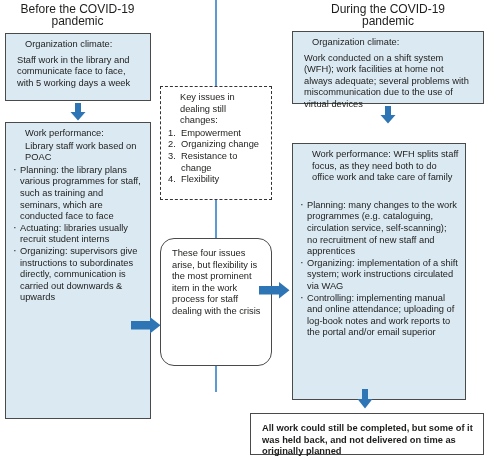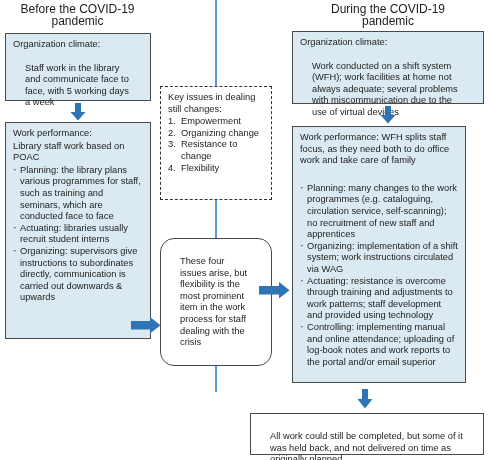--- a/index.html
+++ b/index.html
@@ -42,24 +42,24 @@
   }
   .box.white {
     background: #ffffff;
     border: 1px solid #4a4a4a;
   }
   .box.dashed {
     background: #ffffff;
     border: 1px dashed #333333;
   }
   .box p {
-    margin: 12px;
+    margin: 4px;
   }
   .box .lead {
-    margin: 0 0 1px 0;
+    margin: 0 0 1px 12px;
   }
   ul.bullets {
     list-style: none;
     margin: 0;
     padding: 0;
   }
   ul.bullets > li {
     position: relative;
     padding-left: 7px;
     margin: 0;
@@ -117,21 +117,21 @@
 
   <div class="box filled" style="left:5px; top:33px; width:146px; height:68px;">
     <p class="lead">Organization climate:</p>
     <p>Staff work in the library and communicate face to face, with 5 working days a week</p>
   </div>
 
   <svg class="arrow" style="left:70px; top:103px;" width="16" height="18" viewBox="0 0 16 18">
     <polygon points="5,0 11,0 11,9 15.5,9 8,17.5 0.5,9 5,9" fill="#2e75b6"></polygon>
   </svg>
 
-  <div class="box filled" style="left:5px; top:122px; width:146px; height:217px;">
+  <div class="box filled" style="left:5px; top:122px; width:146px; height:297px;">
     <p class="lead">Work performance:</p>
     <p class="lead">Library staff work based on POAC</p>
     <ul class="bullets">
       <li>Planning: the library plans various programmes for staff, such as training and seminars, which are conducted face to face</li>
       <li>Actuating: libraries usually recruit student interns</li>
       <li>Organizing: supervisors give instructions to subordinates directly, communication is carried out downwards &amp; upwards</li>
     </ul>
   </div>
 
   <div class="box dashed" style="left:160px; top:86px; width:112px; height:114px;">
@@ -162,31 +162,30 @@
 
   <div class="box filled" style="left:292px; top:31px; width:192px; height:73px;">
     <p class="lead">Organization climate:</p>
     <p>Work conducted on a shift system (WFH); work facilities at home not always adequate; several problems with miscommunication due to the use of virtual devices</p>
   </div>
 
   <svg class="arrow" style="left:380px; top:106px;" width="16" height="18" viewBox="0 0 16 18">
     <polygon points="5,0 11,0 11,9 15.5,9 8,17.5 0.5,9 5,9" fill="#2e75b6"></polygon>
   </svg>
 
-  <div class="box filled" style="left:292px; top:126px; width:174px; height:257px;">
+  <div class="box filled" style="left:292px; top:143px; width:174px; height:257px;">
     <p class="lead">Work performance: WFH splits staff focus, as they need both to do office work and take care of family</p>
     <ul class="bullets" style="margin-top:16px;">
       <li>Planning: many changes to the work programmes (e.g. cataloguing, circulation service, self-scanning); no recruitment of new staff and apprentices</li>
       <li>Organizing: implementation of a shift system; work instructions circulated via WAG</li>
-      <li>Actuating: resistance is overcome through training and adjustments to work patterns; staff development and provided using technology</li>
       <li>Controlling: implementing manual and online attendance; uploading of log-book notes and work reports to the portal and/or email superior</li>
     </ul>
   </div>
 
   <svg class="arrow" style="left:357px; top:389px;" width="16" height="20" viewBox="0 0 16 20">
     <polygon points="5,0 11,0 11,10 15.5,10 8,19.5 0.5,10 5,10" fill="#2e75b6"></polygon>
   </svg>
 
-  <div class="box white" style="left:250px; top:413px; width:234px; height:42px;">
+  <div class="box white" style="left:250px; top:413px; width:234px; height:42px;font-weight:bold;">
     <p>All work could still be completed, but some of it was held back, and not delivered on time as originally planned</p>
   </div>
 
 </div>
 
 </body></html>

